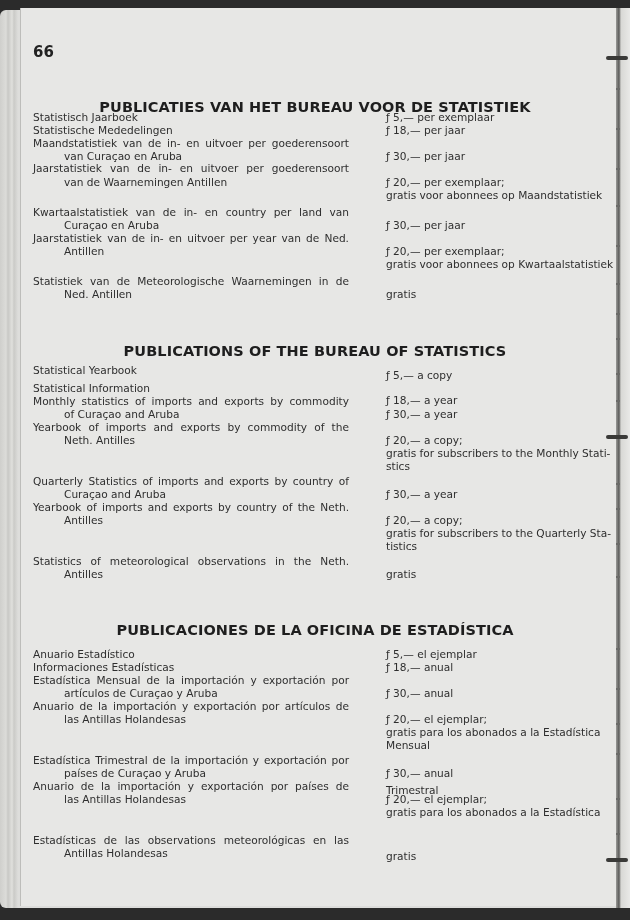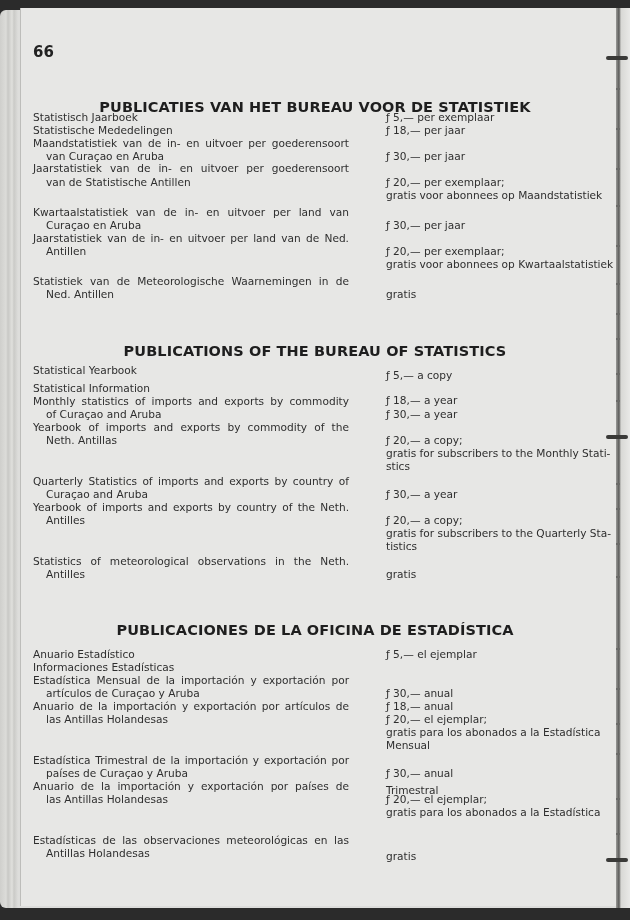--- a/index.html
+++ b/index.html
@@ -30,21 +30,21 @@
   }
   .heading {
     position: absolute; left: 0; width: 630px; text-align: center;
     font-size: 14.5px; font-weight: bold; letter-spacing: 0.1px; color: #1e1e1e;
   }
   .line {
     position: absolute; font-size: 10.6px; line-height: 12.7px; white-space: nowrap; color: #2e2e2e;
   }
   .left { left: 33px; width: 316px; }
   .right { left: 386px; }
-  .indent { left: 46px; text-align: right; }
+  .indent { left: 64px; text-align: right; }
   .just { text-align: justify; text-align-last: justify; }
 </style>
 </head>
 <body>
 
 <div class="stack"></div>
 <div class="page"></div>
 <div class="spine">
   <div class="tick" style="top:80px"></div>
     <div class="tick" style="top:120px"></div>
@@ -72,45 +72,45 @@
 <div class="clip" style="top:858px"></div>
 
 <div class="pagenum">66</div>
 
 <div class="heading" style="top:99px">PUBLICATIES VAN HET BUREAU VOOR DE STATISTIEK</div>
 <div class="line left" style="top:111px">Statistisch Jaarboek</div>
 <div class="line left" style="top:124px">Statistische Mededelingen</div>
 <div class="line left just" style="top:137px">Maandstatistiek van de in- en uitvoer per goederensoort</div>
 <div class="line indent" style="top:150px">van Curaçao en Aruba</div>
 <div class="line left just" style="top:162px">Jaarstatistiek van de in- en uitvoer per goederensoort</div>
-<div class="line indent" style="top:176px">van de Statistische Antillen</div>
-<div class="line left just" style="top:206px">Kwartaalstatistiek van de in- en uitvoer per land van</div>
+<div class="line indent" style="top:176px">van de Waarnemingen Antillen</div>
+<div class="line left just" style="top:206px">Kwartaalstatistiek van de in- en country per land van</div>
 <div class="line indent" style="top:219px">Curaçao en Aruba</div>
-<div class="line left just" style="top:232px">Jaarstatistiek van de in- en uitvoer per land van de Ned.</div>
+<div class="line left just" style="top:232px">Jaarstatistiek van de in- en uitvoer per year van de Ned.</div>
 <div class="line indent" style="top:245px">Antillen</div>
 <div class="line left just" style="top:275px">Statistiek van de Meteorologische Waarnemingen in de</div>
 <div class="line indent" style="top:288px">Ned. Antillen</div>
 
 <div class="line right" style="top:111px">ƒ  5,— per exemplaar</div>
 <div class="line right" style="top:124px">ƒ 18,— per jaar</div>
 <div class="line right" style="top:150px">ƒ 30,— per jaar</div>
 <div class="line right" style="top:176px">ƒ 20,— per exemplaar;</div>
 <div class="line right" style="top:189px">gratis voor abonnees op Maandstatistiek</div>
 <div class="line right" style="top:219px">ƒ 30,— per jaar</div>
 <div class="line right" style="top:245px">ƒ 20,— per exemplaar;</div>
 <div class="line right" style="top:258px">gratis voor abonnees op Kwartaalstatistiek</div>
 <div class="line right" style="top:288px">gratis</div>
 
 <div class="heading" style="top:343px">PUBLICATIONS OF THE BUREAU OF STATISTICS</div>
 <div class="line left" style="top:364px">Statistical Yearbook</div>
 <div class="line left" style="top:382px">Statistical Information</div>
 <div class="line left just" style="top:395px">Monthly statistics of imports and exports by commodity</div>
 <div class="line indent" style="top:408px">of Curaçao and Aruba</div>
 <div class="line left just" style="top:421px">Yearbook of imports and exports by commodity of the</div>
-<div class="line indent" style="top:434px">Neth. Antillas</div>
+<div class="line indent" style="top:434px">Neth. Antilles</div>
 <div class="line left just" style="top:475px">Quarterly Statistics of imports and exports by country of</div>
 <div class="line indent" style="top:488px">Curaçao and Aruba</div>
 <div class="line left just" style="top:501px">Yearbook of imports and exports by country of the Neth.</div>
 <div class="line indent" style="top:514px">Antilles</div>
 <div class="line left just" style="top:555px">Statistics of meteorological observations in the Neth.</div>
 <div class="line indent" style="top:568px">Antilles</div>
 
 <div class="line right" style="top:369px">ƒ  5,— a copy</div>
 <div class="line right" style="top:394px">ƒ 18,— a year</div>
 <div class="line right" style="top:408px">ƒ 30,— a year</div>
@@ -127,25 +127,25 @@
 <div class="line left" style="top:648px">Anuario Estadístico</div>
 <div class="line left" style="top:661px">Informaciones Estadísticas</div>
 <div class="line left just" style="top:674px">Estadística Mensual de la importación y exportación por</div>
 <div class="line indent" style="top:687px">artículos de Curaçao y Aruba</div>
 <div class="line left just" style="top:700px">Anuario de la importación y exportación por artículos de</div>
 <div class="line indent" style="top:713px">las Antillas Holandesas</div>
 <div class="line left just" style="top:754px">Estadística Trimestral de la importación y exportación por</div>
 <div class="line indent" style="top:767px">países de Curaçao y Aruba</div>
 <div class="line left just" style="top:780px">Anuario de la importación y exportación por países de</div>
 <div class="line indent" style="top:793px">las Antillas Holandesas</div>
-<div class="line left just" style="top:834px">Estadísticas de las observaciones meteorológicas en las</div>
+<div class="line left just" style="top:834px">Estadísticas de las observations meteorológicas en las</div>
 <div class="line indent" style="top:847px">Antillas Holandesas</div>
 
 <div class="line right" style="top:648px">ƒ  5,— el ejemplar</div>
-<div class="line right" style="top:700px">ƒ 18,— anual</div>
+<div class="line right" style="top:661px">ƒ 18,— anual</div>
 <div class="line right" style="top:687px">ƒ 30,— anual</div>
 <div class="line right" style="top:713px">ƒ 20,— el ejemplar;</div>
 <div class="line right" style="top:726px">gratis para los abonados a la Estadística</div>
 <div class="line right" style="top:739px">Mensual</div>
 <div class="line right" style="top:767px">ƒ 30,— anual</div>
 <div class="line right" style="top:793px">ƒ 20,— el ejemplar;</div>
 <div class="line right" style="top:806px">gratis para los abonados a la Estadística</div>
 <div class="line right" style="top:784px">Trimestral</div>
 <div class="line right" style="top:850px">gratis</div>
 

